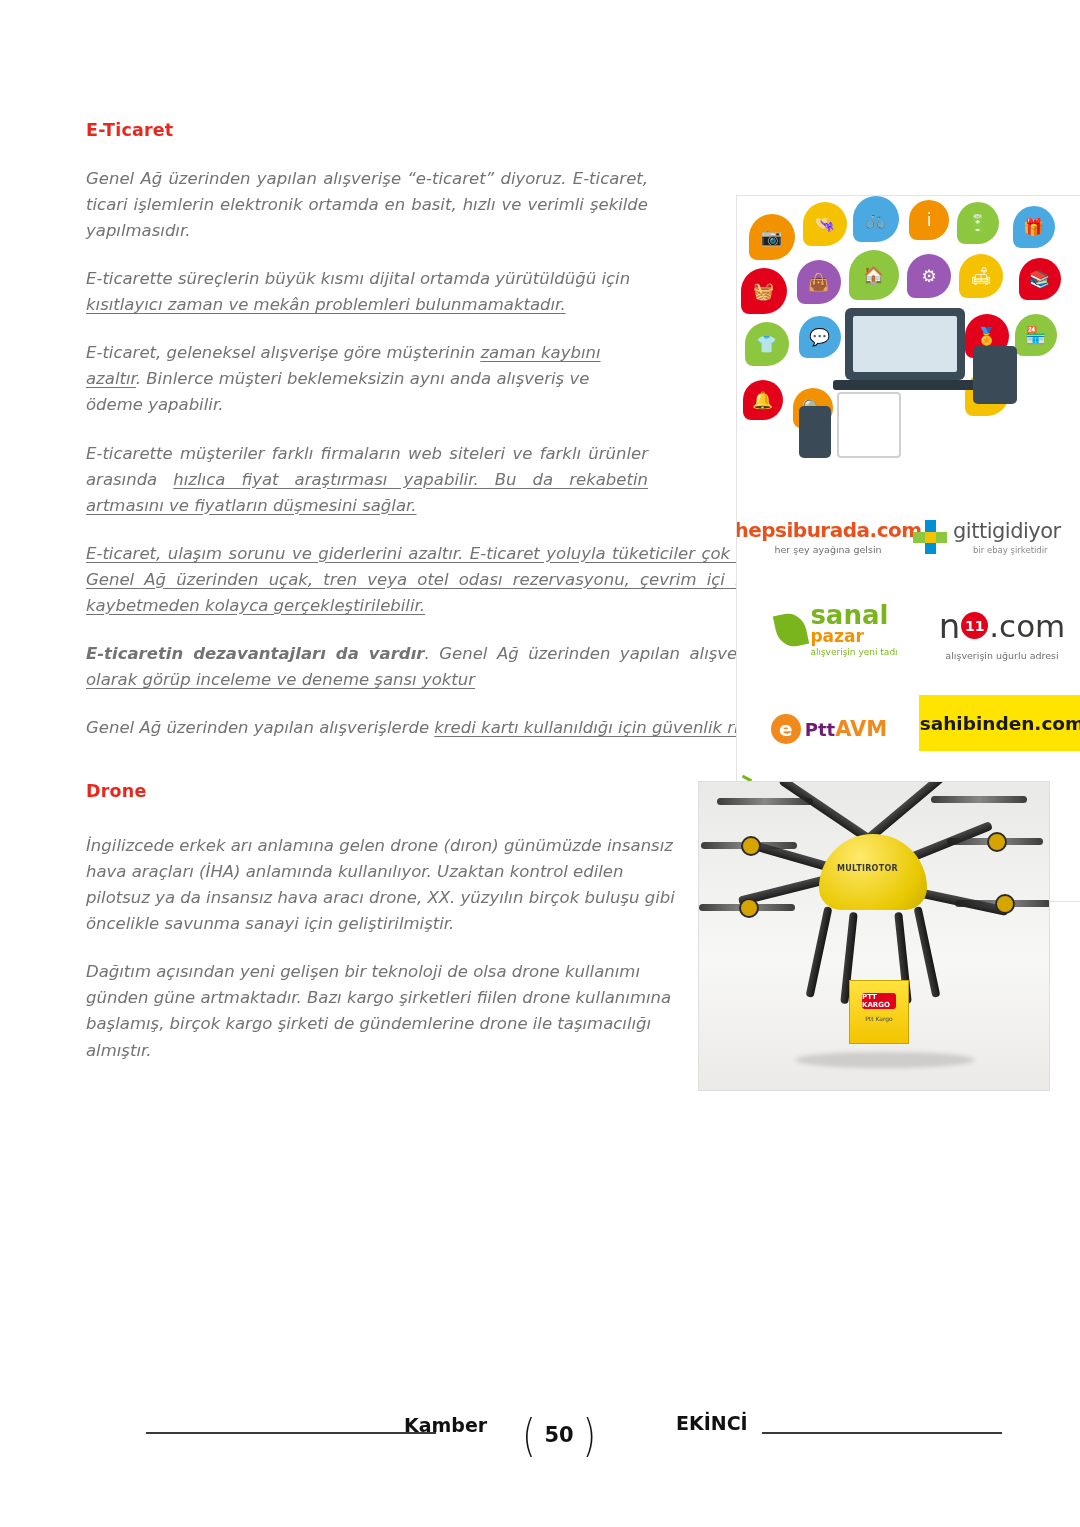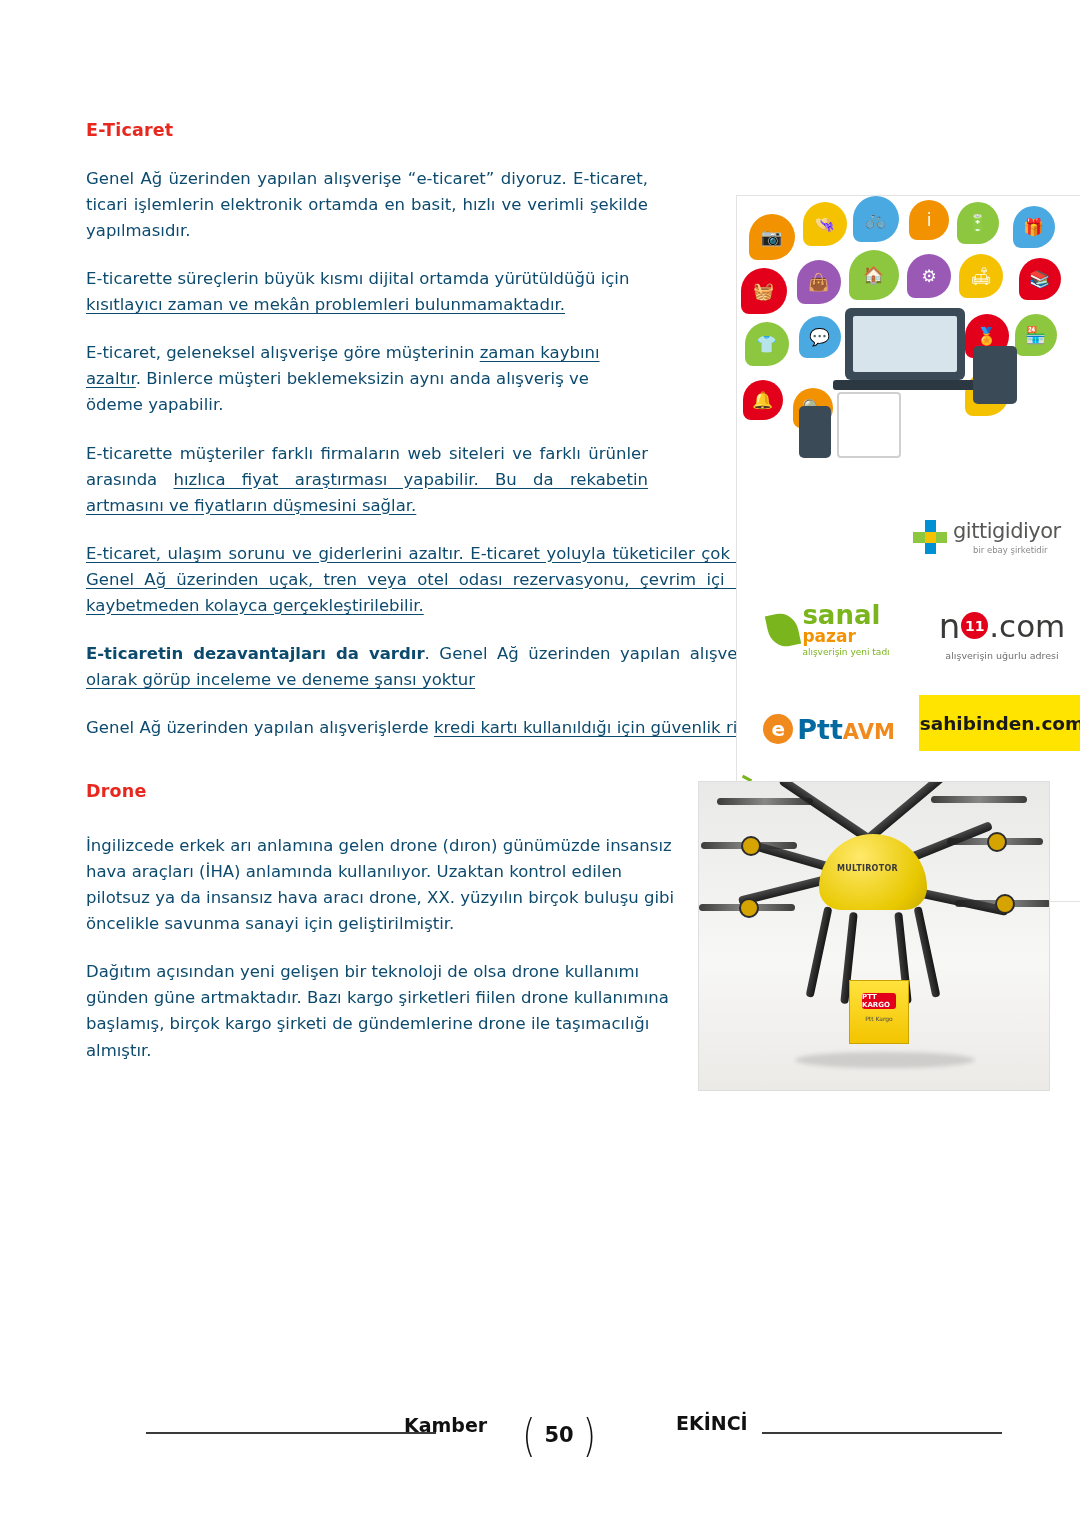--- a/index.html
+++ b/index.html
@@ -37,21 +37,22 @@
   }
   h2.heading.drone-heading {
     margin-top: 0;
     margin-bottom: 32px;
   }
 
   p.para {
     font-size: 16.5px;
     line-height: 1.58;
     margin: 0 0 22px 0;
-    color: #0c4a6e;
+    color: #737373;
+    font-style: italic;
   }
   .just { text-align: justify; }
   .u { text-decoration: underline; text-underline-offset: 3px; }
   .b { font-weight: bold; }
 
   
   .col-left {
     width: 562px;
   }
   .col-left-wide {
@@ -123,21 +124,21 @@
     position: relative; width: 34px; height: 34px; flex: 0 0 34px;
   }
   .gitti-mark i {
     position: absolute; display: block;
   }
   .gitti-text { display: flex; flex-direction: column; align-items: flex-start; }
   .gitti-text .main { font-size: 21px; color: #575756; letter-spacing: -0.5px; }
   .gitti-text .sub { font-size: 8.5px; color: #8a8a8a; margin-top: 2px; padding-left: 20px; }
 
   .logo-sanal {
-    left: 8px; top: 92px; width: 168px; height: 94px;
+    left: 16px; top: 92px; width: 168px; height: 94px;
     flex-direction: row; gap: 4px; justify-content: center;
   }
   .leaf {
     width: 30px; height: 34px;
     background: #7ab51d;
     border-radius: 0 60% 0 60%;
     transform: rotate(-12deg);
     flex: 0 0 30px;
   }
   .sanal-text { display: flex; flex-direction: column; align-items: flex-start; }
@@ -161,21 +162,21 @@
 
   .logo-pttavm {
     left: 8px; top: 208px; width: 168px; height: 60px;
     flex-direction: row; gap: 4px; justify-content: center;
   }
   .ptt-e {
     width: 30px; height: 30px; border-radius: 50%;
     background: #f08a1d; color: #fff; font-size: 20px; font-weight: bold;
     display: flex; align-items: center; justify-content: center;
   }
-  .ptt-text .p1 { font-size: 27px; font-weight: bold; color: #0369a1; }
+  .ptt-text .p1 { font-size: 18px; font-weight: bold; color: #701a75; }
   .ptt-text .p2 { font-size: 21px; font-weight: bold; color: #f08a1d; }
 
   .logo-sahibinden {
     left: 182px; top: 204px; width: 166px; height: 56px;
     background: #ffe400;
   }
   .logo-sahibinden .main { font-size: 18.5px; font-weight: bold; color: #1a1a1a; }
 
   .logo-emagazan {
     left: 10px; top: 276px; width: 180px; height: 50px;
@@ -334,20 +335,24 @@
         <div class="device" style="left:108px; top:112px; width:120px; height:72px; background:#3b4a57; border-radius:6px;"></div>
         <div class="device" style="left:96px; top:184px; width:146px; height:10px; background:#2b3741; border-radius:3px;"></div>
         <div class="device" style="left:116px; top:120px; width:104px; height:56px; background:#d8e4ec; border-radius:2px;"></div>
         <div class="device" style="left:236px; top:150px; width:44px; height:58px; background:#3b4a57; border-radius:5px;"></div>
         <div class="device" style="left:62px; top:210px; width:32px; height:52px; background:#3b4a57; border-radius:5px;"></div>
         <div class="device" style="left:100px; top:196px; width:60px; height:62px; background:#ffffff; border:2px solid #d0d0d0;"></div>
       </div>
 
       <div class="logos">
 
+        <div class="logo-cell logo-hepsi">
+          <span class="main">hepsiburada.com</span>
+          <span class="sub">her şey ayağına gelsin</span>
+        </div>
 
         <div class="logo-cell logo-gitti">
           <span class="gitti-mark">
             <i style="left:12px; top:0; width:11px; height:34px; background:#0090d4;"></i>
             <i style="left:0; top:12px; width:34px; height:11px; background:#8dc63f;"></i>
             <i style="left:12px; top:12px; width:11px; height:11px; background:#f4c200;"></i>
           </span>
           <span class="gitti-text">
             <span class="main">gittigidiyor</span>
             <span class="sub">bir ebay şirketidir</span>

